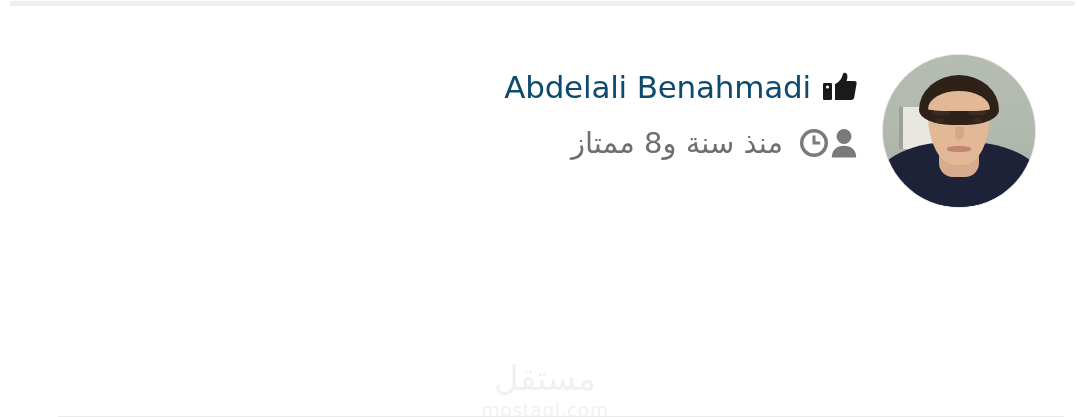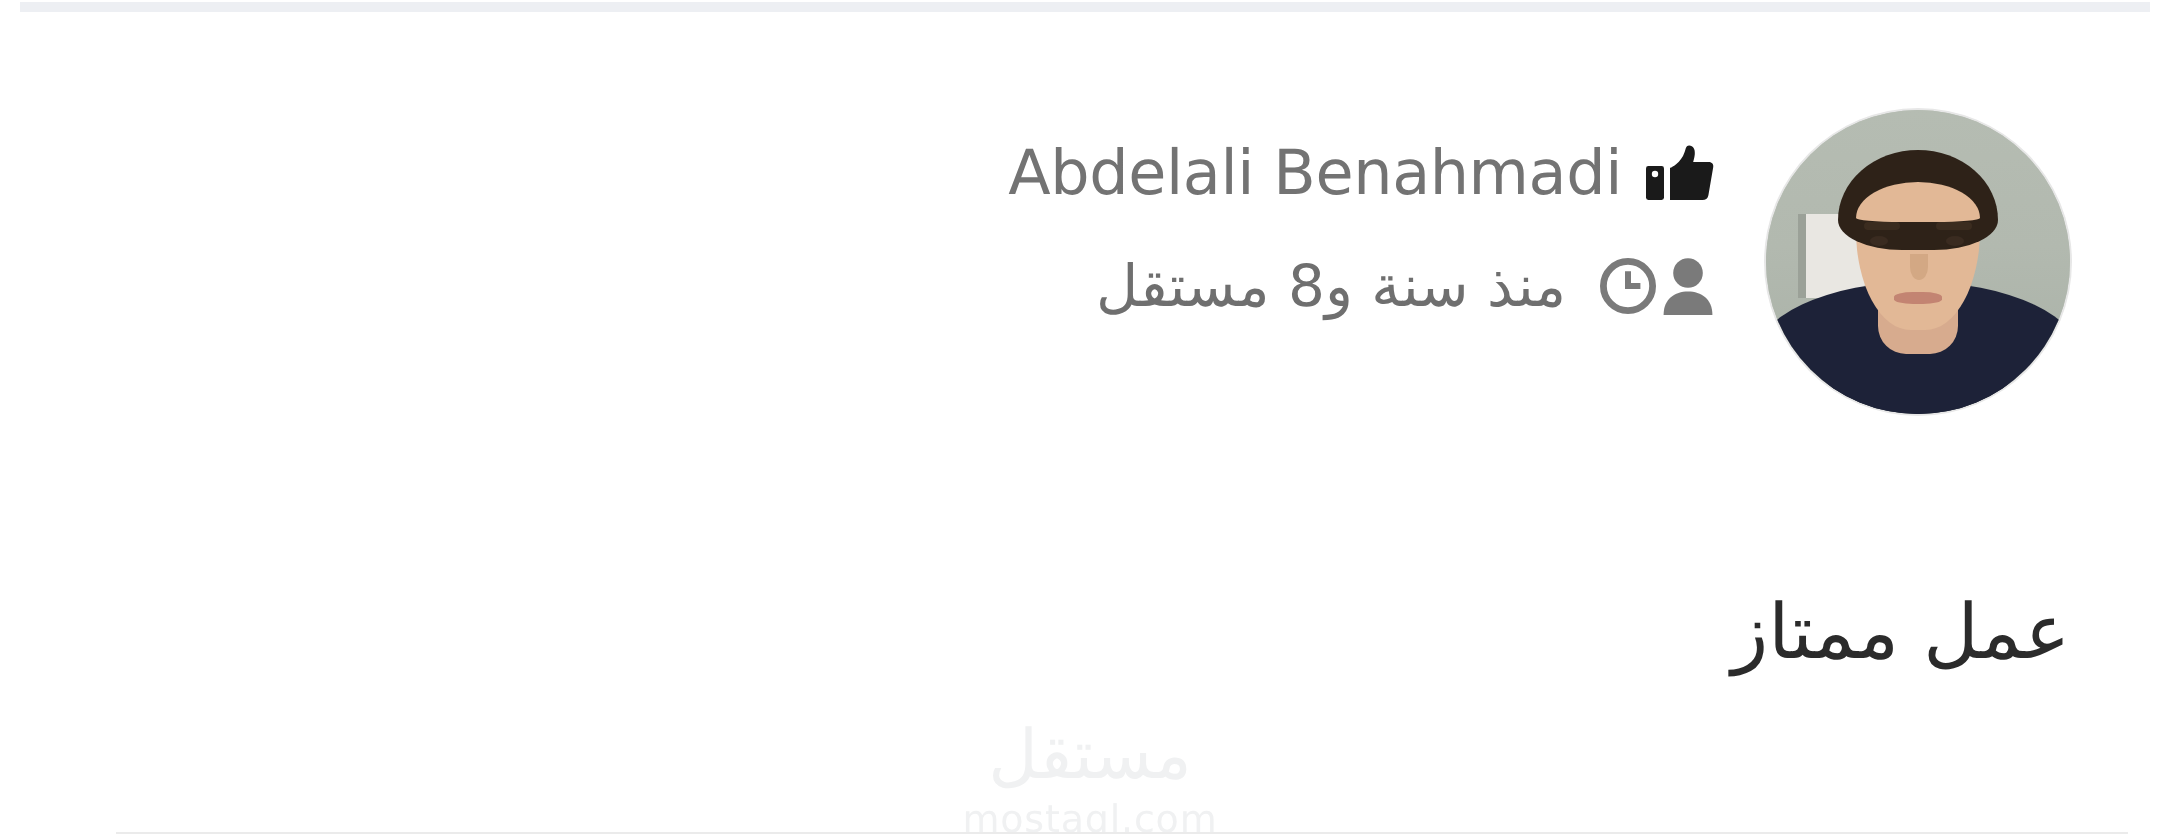--- a/index.html
+++ b/index.html
@@ -176,21 +176,21 @@
 
   .name-row {
     display: flex;
     flex-direction: row;
     align-items: center;
     direction: ltr;
   }
   .reviewer-name {
     font-size: 31px;
     line-height: 1.1;
-    color: #737373;
+    color: #0c4a6e;
     letter-spacing: -0.2px;
     white-space: nowrap;
     font-family: "DejaVu Sans", "Liberation Sans", sans-serif;
   }
   .thumb-icon {
     margin-left: 12px;
     display: inline-flex;
     align-items: center;
     color: #1a1a1a;
   }
@@ -325,29 +325,26 @@
             <circle cx="13" cy="8.5" r="7.4" fill="currentColor"></circle>
             <path d="M0.8 29.5 C0.8 21.6 6.3 17.8 13 17.8 C19.7 17.8 25.2 21.6 25.2 29.5 Z" fill="currentColor"></path>
           </svg>
         </span>
         <span class="clock-icon">
           <svg width="30" height="30" viewBox="0 0 30 30" aria-hidden="true">
             <circle cx="15" cy="15" r="12.3" fill="none" stroke="currentColor" stroke-width="3.4"></circle>
             <path d="M15 7.6 L15 15 L21.2 15" fill="none" stroke="currentColor" stroke-width="3" stroke-linecap="butt"></path>
           </svg>
         </span>
-        <span class="time-label">منذ سنة و8 مستقل</span>
+        <span class="time-label">منذ سنة و8 ممتاز</span>
       </div>
 
     </div>
   </div>
 
-  <div class="review-body">
-    <span class="review-text">عمل ممتاز</span>
-  </div>
 
   <div class="watermark">
     <div class="watermark-mark">مستقل</div>
     <div class="watermark-domain">mostaql.com</div>
   </div>
 
   <div class="bottom-divider"></div>
 </div>
 
 </body></html>

